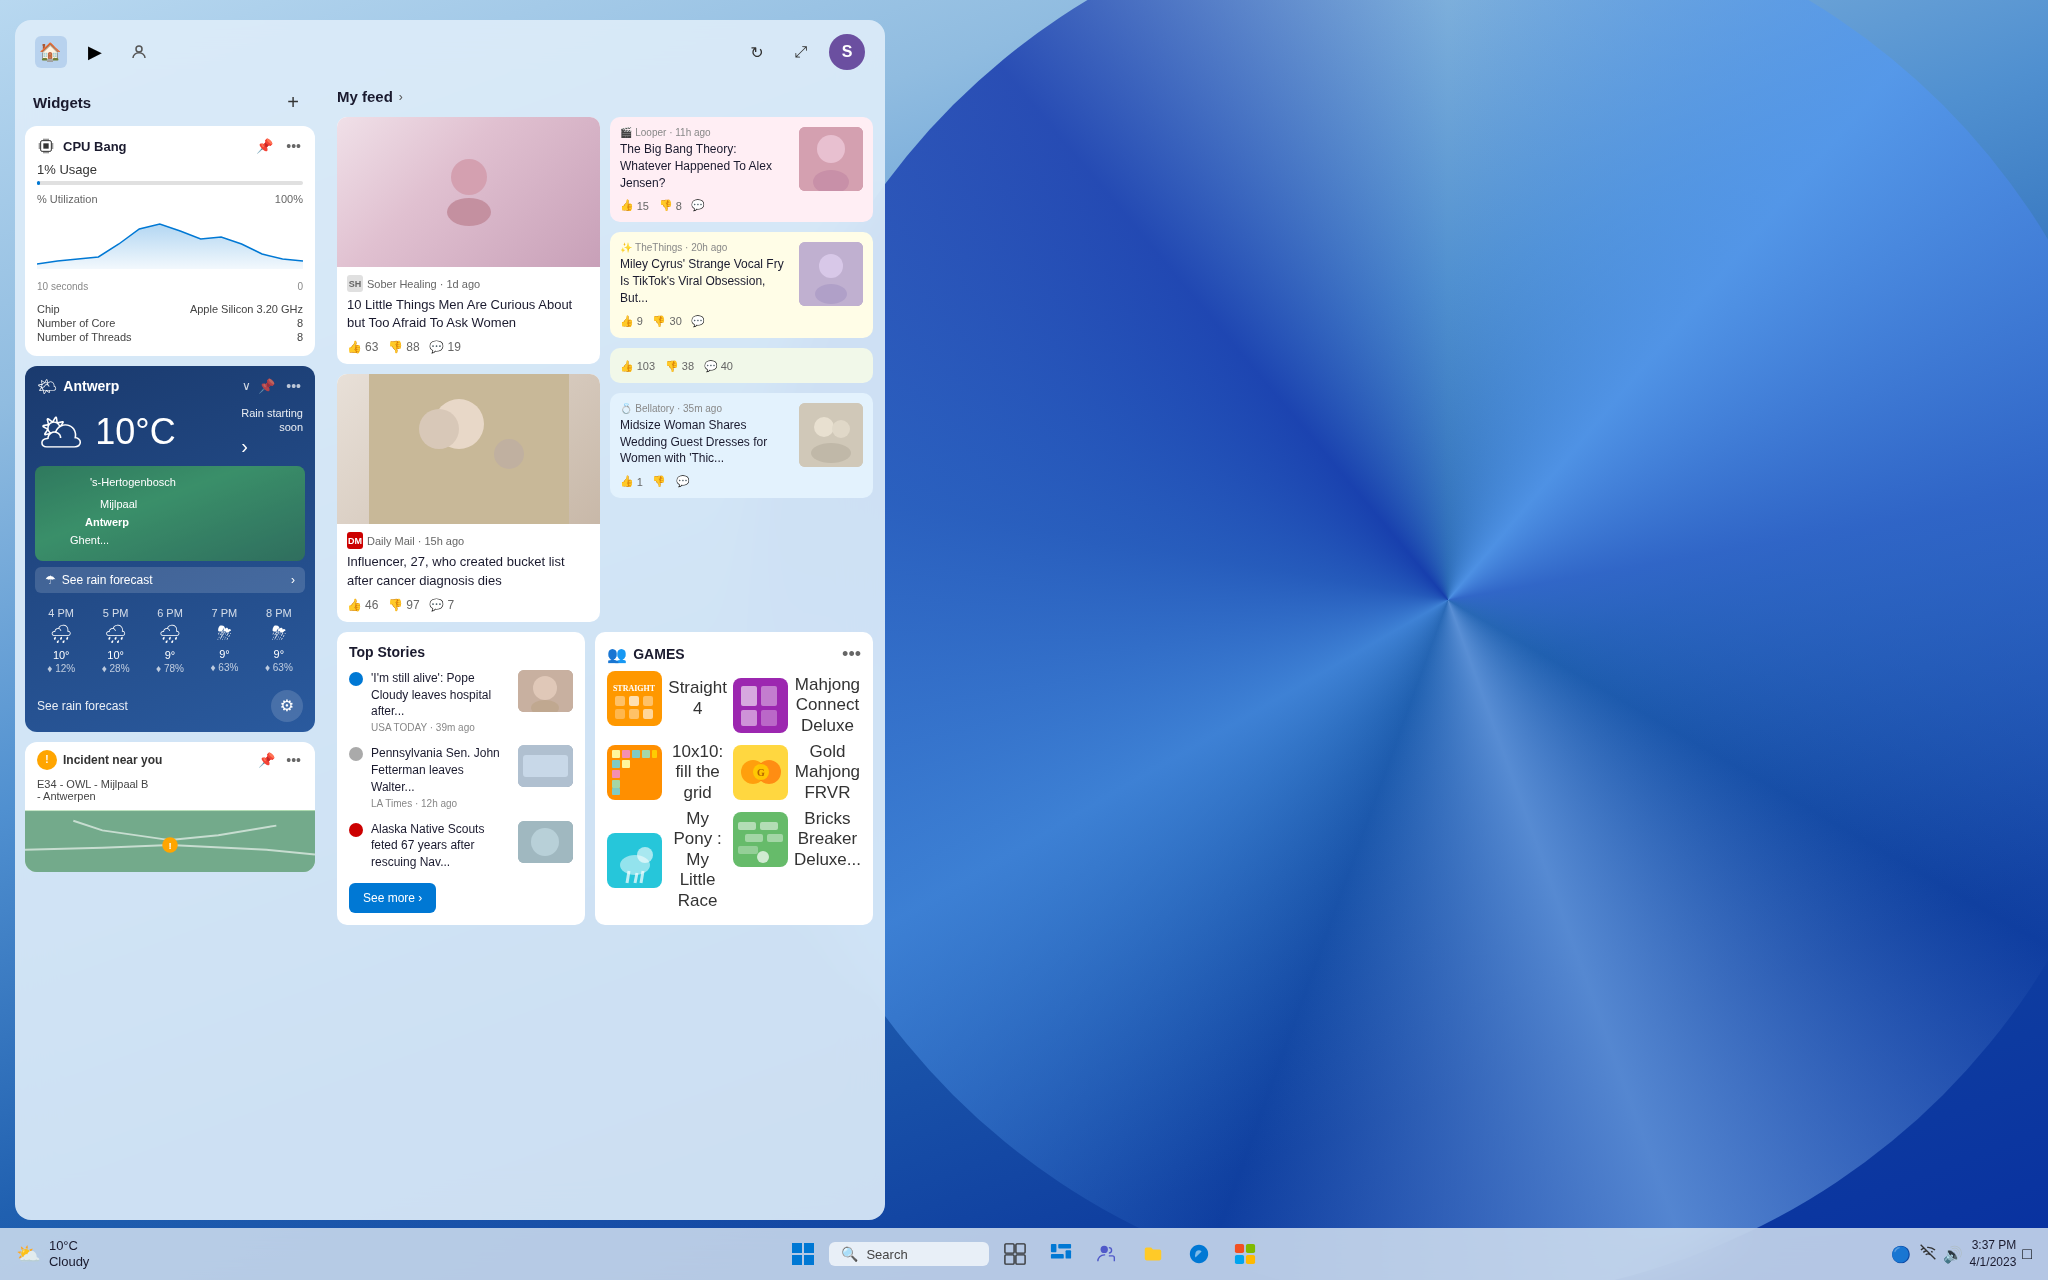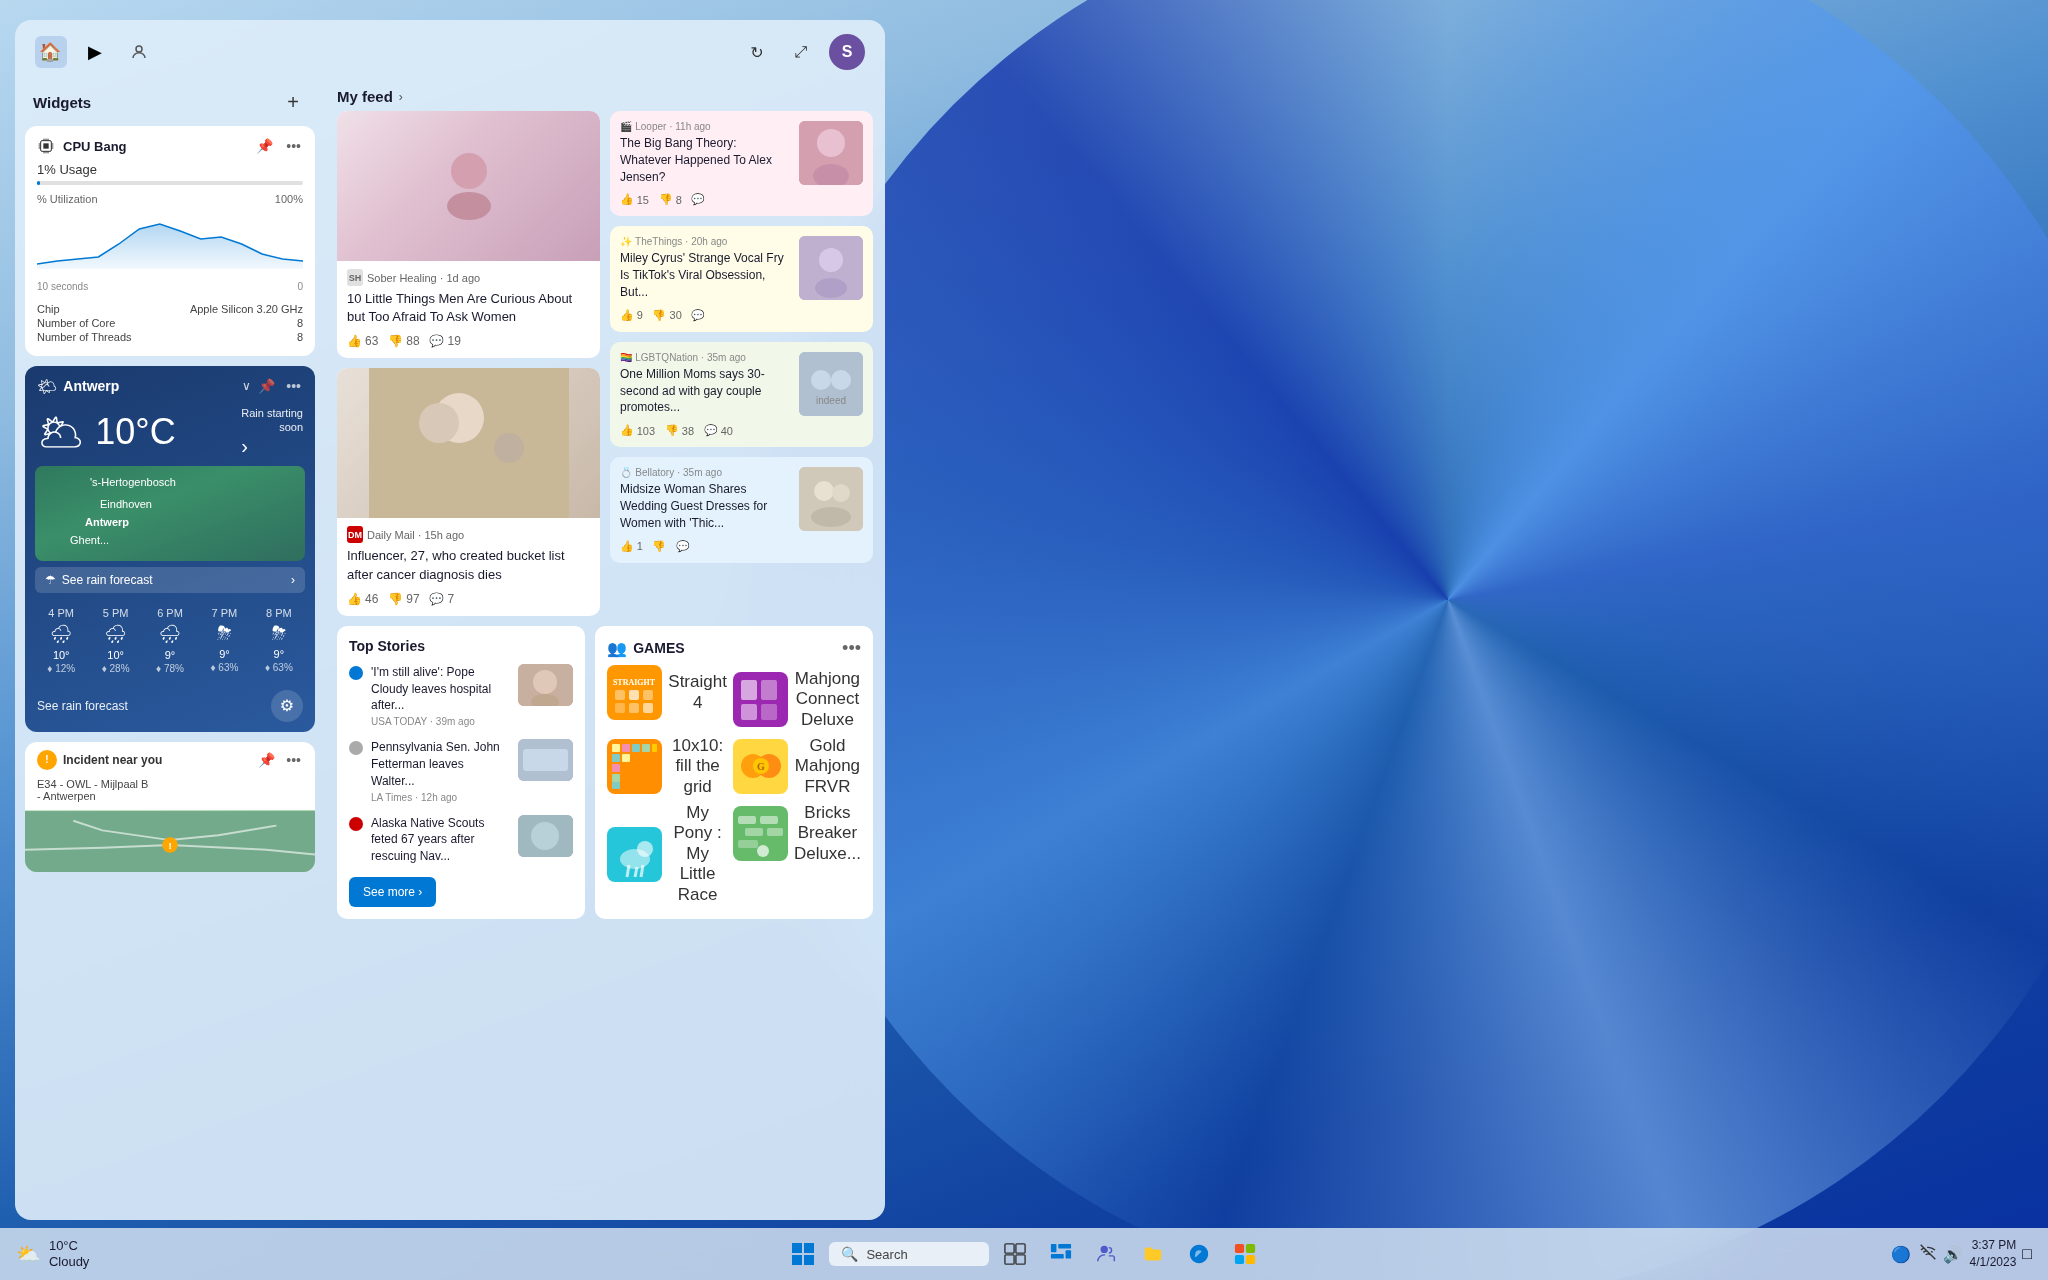--- a/index.html
+++ b/index.html
@@ -416,21 +416,21 @@
     
     .feed-section {
       flex: 1;
       overflow-y: auto;
       padding: 0 12px;
     }
 
     .feed-header {
       display: flex;
       align-items: center;
-      padding: 4px 0 6px;
+      padding: 4px 0 12px;
       gap: 6px;
     }
 
     .feed-title {
       font-size: 15px;
       font-weight: 600;
       color: #1a1a2e;
     }
 
     .feed-chevron {
@@ -936,21 +936,21 @@
           <span class="weather-icon-large">🌥</span>
           <span class="weather-temp">10°C</span>
           <div style="margin-left:auto">
             <div class="weather-alert">Rain starting<br>soon</div>
             <span style="font-size:20px">›</span>
           </div>
         </div>
         <div class="weather-map">
           <div class="map-overlay"></div>
           <span class="map-label" style="top:10px;left:55px">'s-Hertogenbosch</span>
-          <span class="map-label" style="top:32px;left:65px">Eindhoven</span>
+          <span class="map-label" style="top:32px;left:65px">Mijlpaal</span>
           <span class="map-label" style="top:50px;left:50px;font-weight:600">Antwerp</span>
           <span class="map-label" style="top:68px;left:35px">Ghent...</span>
         </div>
         <button class="rain-forecast-btn">
           <span>☂</span>
           <span>See rain forecast</span>
           <span style="margin-left:auto">›</span>
         </button>
         <div class="weather-forecast">
           <div class="forecast-item">
@@ -1119,36 +1119,20 @@
             <div class="small-card-actions">
               <div class="feed-action"><span>👍</span> 9</div>
               <div class="feed-action"><span>👎</span> 30</div>
               <div class="feed-action">
                   <span>💬</span>
                 </div>
             </div>
           </div>
 
           <div class="feed-card-small green-bg" style="margin-bottom:10px;">
-            <div class="small-card-content">
-              <div class="small-card-text">
-                <div class="small-card-source">
-                  <span>🏳️‍🌈</span> LGBTQNation · 35m ago
-                </div>
-                <div class="small-card-title">One Million Moms says 30-second ad with gay couple promotes...</div>
-              </div>
-              <div class="small-card-img" style="width:64px;height:64px;border-radius:6px;overflow:hidden;background:#b0c0d0;">
-                <svg width="64" height="64" viewBox="0 0 64 64">
-                  <rect width="64" height="64" fill="#b0c0d0"></rect>
-                  <circle cx="22" cy="28" r="10" fill="#c8d8e8"></circle>
-                  <circle cx="42" cy="28" r="10" fill="#c8d8e8"></circle>
-                  <text x="32" y="52" text-anchor="middle" font-size="10" fill="#888">indeed</text>
-                </svg>
-              </div>
-            </div>
             <div class="small-card-actions">
               <div class="feed-action"><span>👍</span> 103</div>
               <div class="feed-action"><span>👎</span> 38</div>
               <div class="feed-action"><span>💬</span> 40</div>
             </div>
           </div>
 
           <div class="feed-card-small blue-bg">
             <div class="small-card-content">
               <div class="small-card-text">

